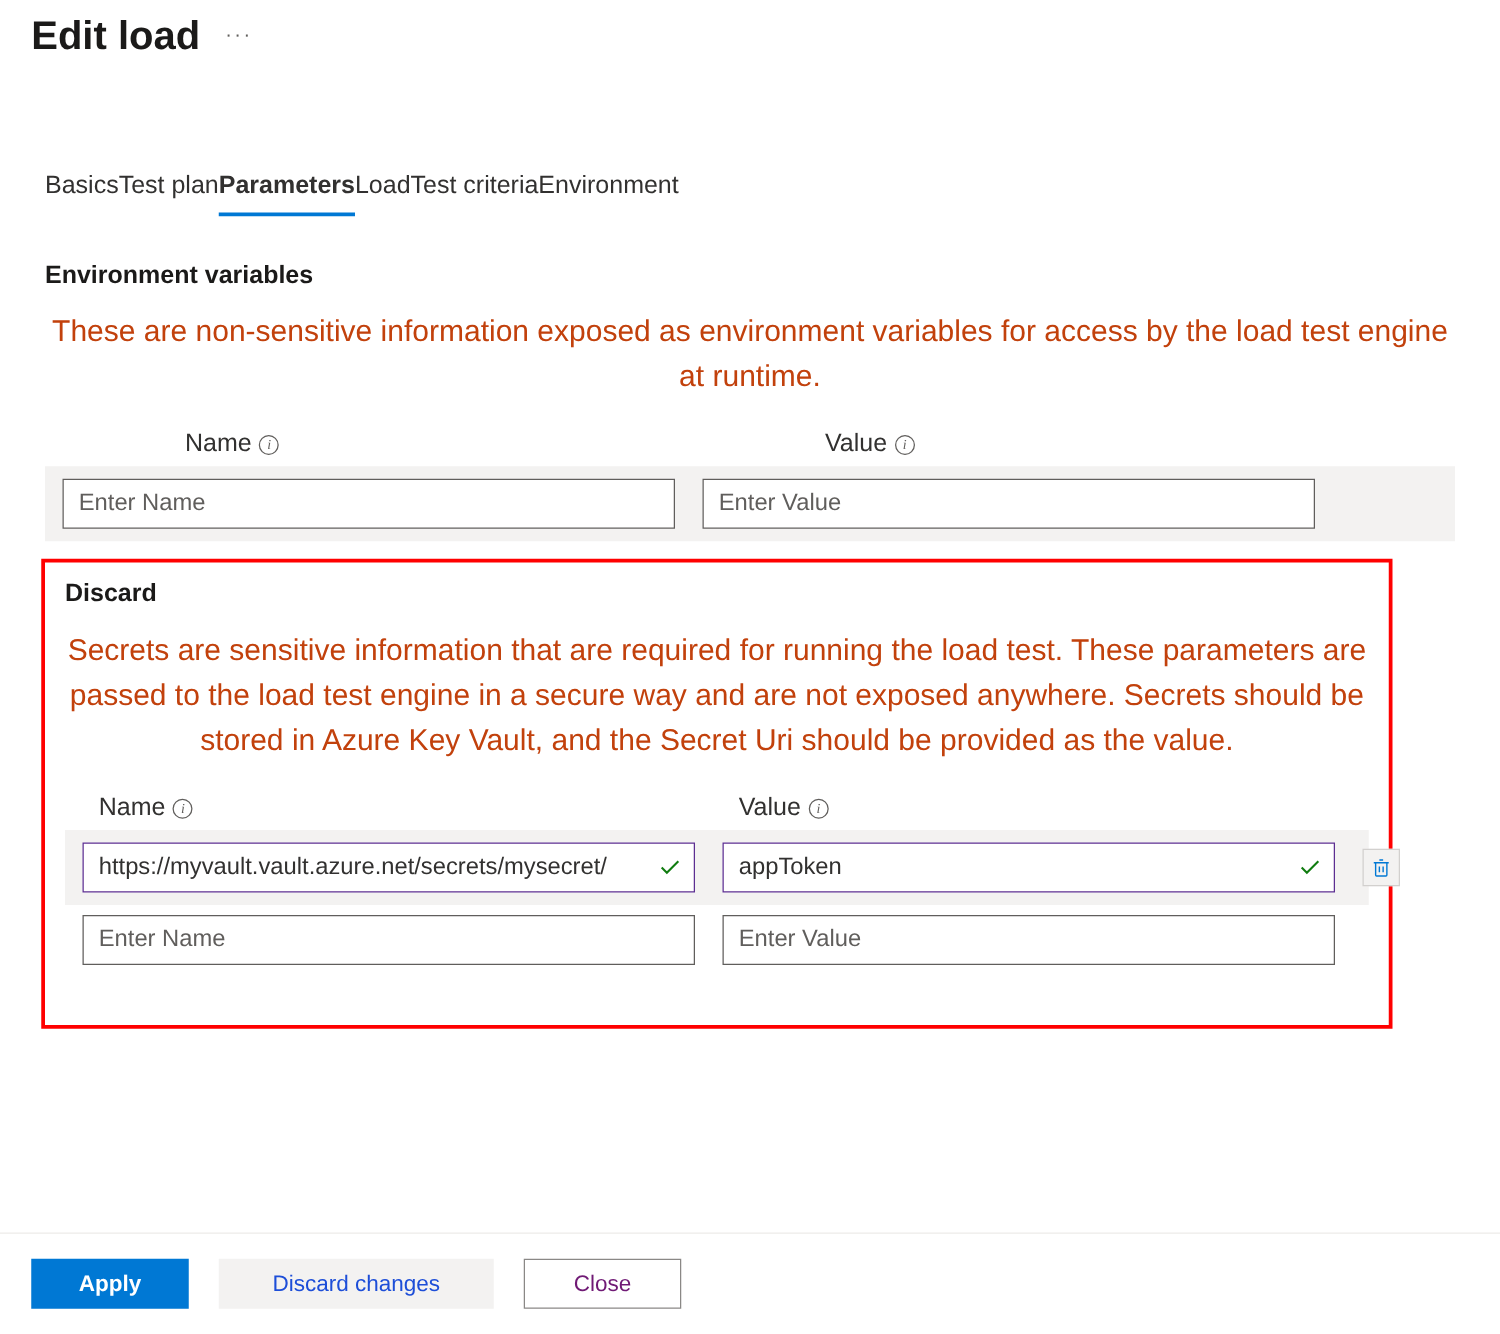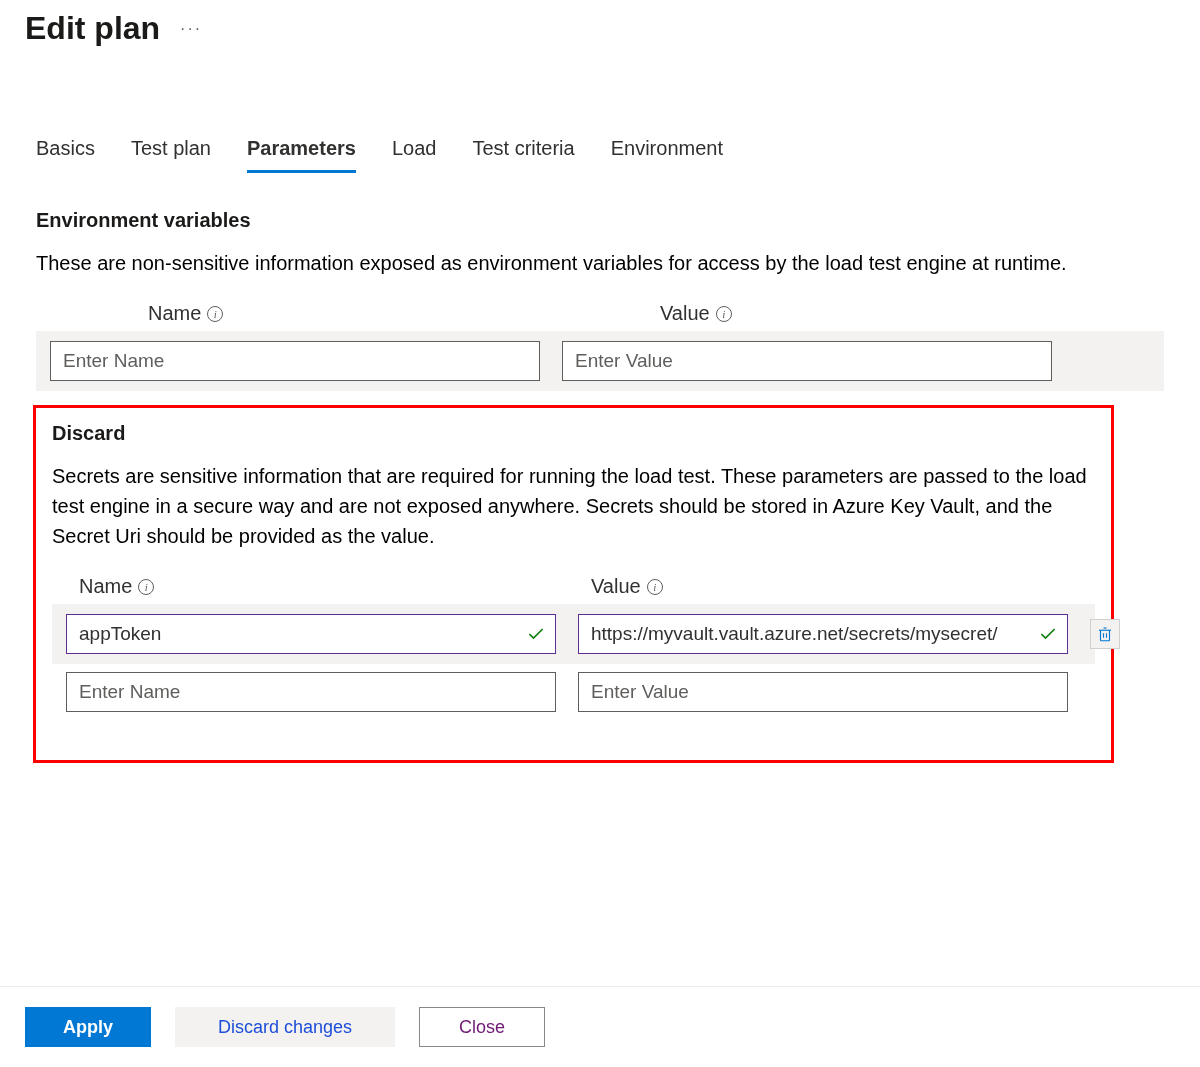--- a/index.html
+++ b/index.html
@@ -24,21 +24,20 @@
       color: #1b1a19;
     }
     .ellipsis-icon {
       font-size: 16px;
       color: #605e5c;
       letter-spacing: 2px;
       cursor: pointer;
     }
     .tabs {
       display: flex;
-      gap: 36px;
       padding: 0 36px;
       margin-top: 90px;
       border-bottom: 0px solid transparent;
     }
     .tab {
       font-size: 20px;
       color: #323130;
       padding-bottom: 10px;
       cursor: pointer;
       border-bottom: 3px solid transparent;
@@ -50,24 +49,25 @@
     .content {
       padding: 36px 36px 0 36px;
     }
     .section-title {
       font-size: 20px;
       font-weight: 600;
       color: #1b1a19;
       margin-bottom: 16px;
     }
     .section-desc {
-      font-size: 20px;
+      font-size: 24px;
       line-height: 1.5;
-      color: #000000;
+      color: #c2410c;
       margin-bottom: 24px;
+      text-align: center;
     }
     .row {
       display: flex;
       gap: 22px;
       align-items: center;
     }
     .headers-row {
       padding: 0 14px 6px 14px;
       justify-content: flex-end;
     }
@@ -195,21 +195,21 @@
       background: #ffffff;
       color: #701a75;
       border: 1px solid #8a8886;
       min-width: 126px;
     }
   </style>
 </head>
 <body>
 
 <div class="page-header">
-  <div class="page-title">Edit plan</div>
+  <div class="page-title">Edit load</div>
   <div class="ellipsis-icon">···</div>
 </div>
 
 <div class="tabs">
   <div class="tab">Basics</div>
   <div class="tab">Test plan</div>
   <div class="tab active">Parameters</div>
   <div class="tab">Load</div>
   <div class="tab">Test criteria</div>
   <div class="tab">Environment</div>
@@ -250,31 +250,31 @@
       </div>
       <div class="col">
         <span class="col-label">Value</span>
         <span class="info-icon">i</span>
       </div>
     </div>
 
     <div class="row input-row">
       <div class="col">
         <div class="input-wrapper">
-          <input class="text-input validated" value="appToken" style="">
+          <input class="text-input validated" value="https://myvault.vault.azure.net/secrets/mysecret/" style="">
           <span class="check-icon">
             <svg viewBox="0 0 24 24" fill="none" stroke="currentColor" stroke-width="2">
                 <polyline points="20 6 9 17 4 12"></polyline>
               </svg>
           </span>
         </div>
       </div>
       <div class="col">
         <div class="input-wrapper">
-          <input class="text-input validated" value="https://myvault.vault.azure.net/secrets/mysecret/" style="">
+          <input class="text-input validated" value="appToken" style="">
           <span class="check-icon">
             <svg viewBox="0 0 24 24" fill="none" stroke="currentColor" stroke-width="2">
                 <polyline points="20 6 9 17 4 12"></polyline>
               </svg>
           </span>
         </div>
       </div>
       <div class="delete-btn">
         <svg viewBox="0 0 24 24" fill="none" stroke="currentColor" stroke-width="1.5">
           <path d="M4 7h16"></path>

